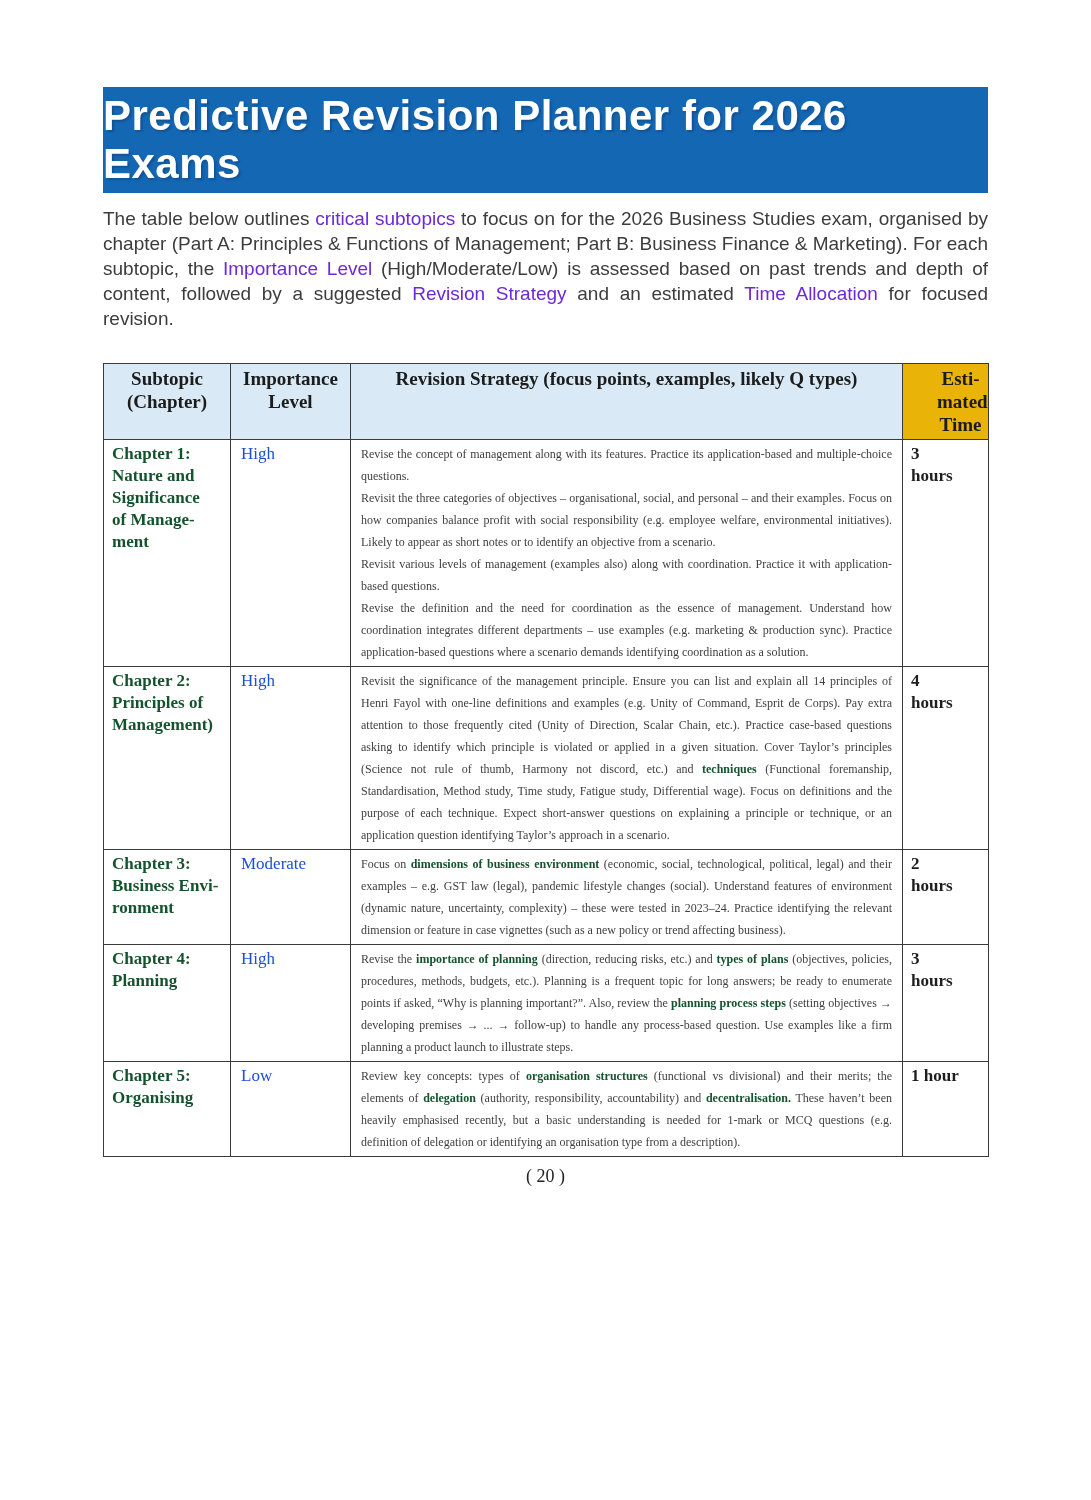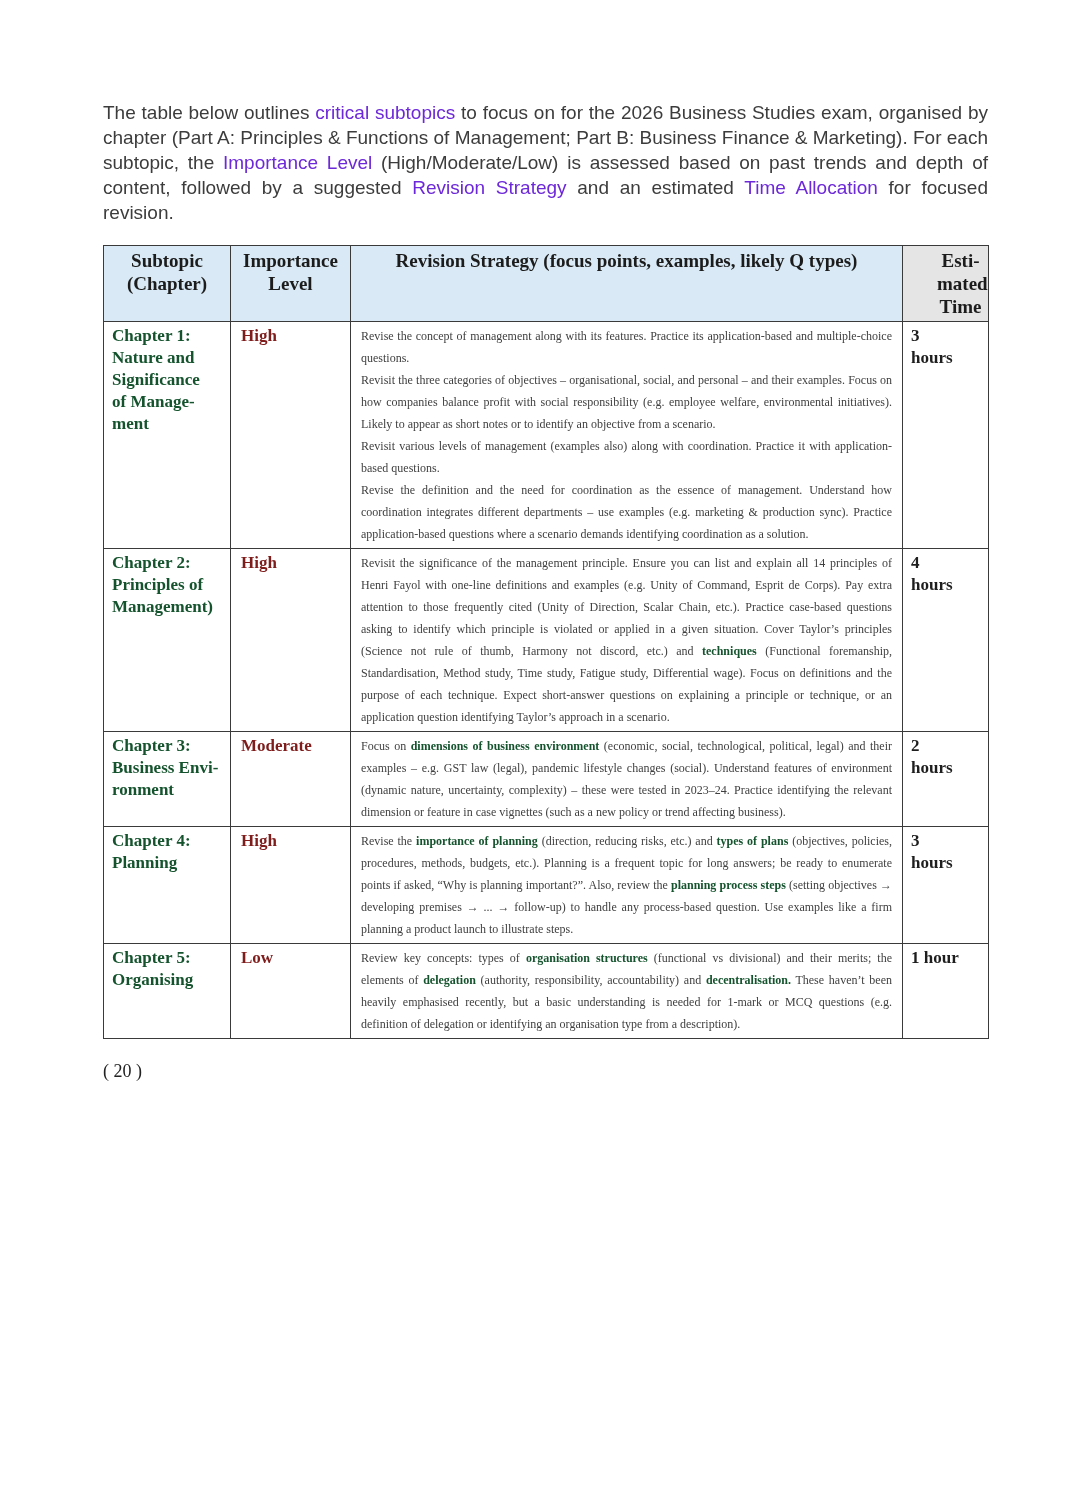--- a/index.html
+++ b/index.html
@@ -38,21 +38,21 @@
     line-height: 25px;
     text-align: justify;
     color: #3c3c3c;
   }
   .intro .b { font-weight: normal; color: #6d28d9; }
 
   table.planner {
     border-collapse: collapse;
     table-layout: fixed;
     width: 885px;
-    margin-top: 20px;
+    margin-top: 32px;
     font-family: "Liberation Serif", serif;
   }
   col.c1 { width: 127px; }
   col.c2 { width: 120px; }
   col.c3 { width: 552px; }
   col.c4 { width: 86px; }
   .planner th, .planner td {
     border: 1.5px solid #3a3a3a;
     vertical-align: top;
   }
@@ -68,56 +68,59 @@
   .planner thead th div { white-space: nowrap; }
   td.sub {
     font-weight: bold;
     font-size: 17px;
     line-height: 22px;
     padding: 3px 4px 3px 8px;
     color: #14532d;
   }
   td.sub div { white-space: nowrap; }
   td.imp {
-    font-weight: bold;
+    font-weight: normal;
     font-size: 17px;
     line-height: 22px;
     padding: 3px 4px 3px 10px;
-    color: #7f1d1d;
+    color: #1d4ed8;
   }
   td.strat {
     font-size: 12px;
     line-height: 22px;
     padding: 3px 10px;
     text-align: justify;
     color: #404040;
   }
   td.strat .para { margin: 0; }
   td.strat .b { font-weight: bold; color: #14532d; }
   td.time {
     font-weight: bold;
     font-size: 17px;
     line-height: 22px;
     padding: 3px 3px 3px 8px;
     color: #1e1e1e;
   }
   td.time div { white-space: nowrap; }
   .footer {
-    text-align: left;
+    text-align: center;
     font-family: "Liberation Serif", serif;
     font-size: 18px;
     color: #222222;
-    margin-top: 22px;
+    margin-top: 9px;
   }
 </style>
 </head>
 <body>
 
 <div class="page">
 
+  <div class="banner" style="background: rgb(20, 103, 179);">
+    <h1>Predictive Revision Planner for 2026 Exams</h1>
+  </div>
 
   <p class="intro"><span>The table below outlines </span><span class="b">critical subtopics</span><span> to focus on for the 2026 Business Studies exam, organised by chapter (Part A: Principles &amp; Functions of Management; Part B: Business Finance &amp; Marketing). For each subtopic, the </span><span class="b">Importance Level</span><span> (High/Moderate/Low) is assessed based on past trends and depth of content, followed by a suggested </span><span class="b">Revision Strategy</span><span> and an estimated </span><span class="b">Time Allocation</span><span> for focused revision.</span></p>
 
   <table class="planner">
     <colgroup>
       <col class="c1">
         <col class="c2">
         <col class="c3">
         <col class="c4">
     </colgroup>
@@ -127,21 +130,21 @@
             <div>Subtopic</div>
             <div>(Chapter)</div>
           </th>
           <th style="background: rgb(217, 234, 246);">
             <div>Importance</div>
             <div>Level</div>
           </th>
           <th style="background: rgb(217, 234, 246);">
             <div>Revision Strategy (focus points, examples, likely Q types)</div>
           </th>
-          <th style="background: #e5e5e5; padding-left: 34px;">
+          <th style="background: #eab308; padding-left: 34px;">
             <div>Esti-</div>
             <div>mated</div>
             <div>Time</div>
           </th>
         </tr>
     </thead>
     <tbody>
         <tr>
           <td class="sub">
             <div>Chapter 1:</div>

